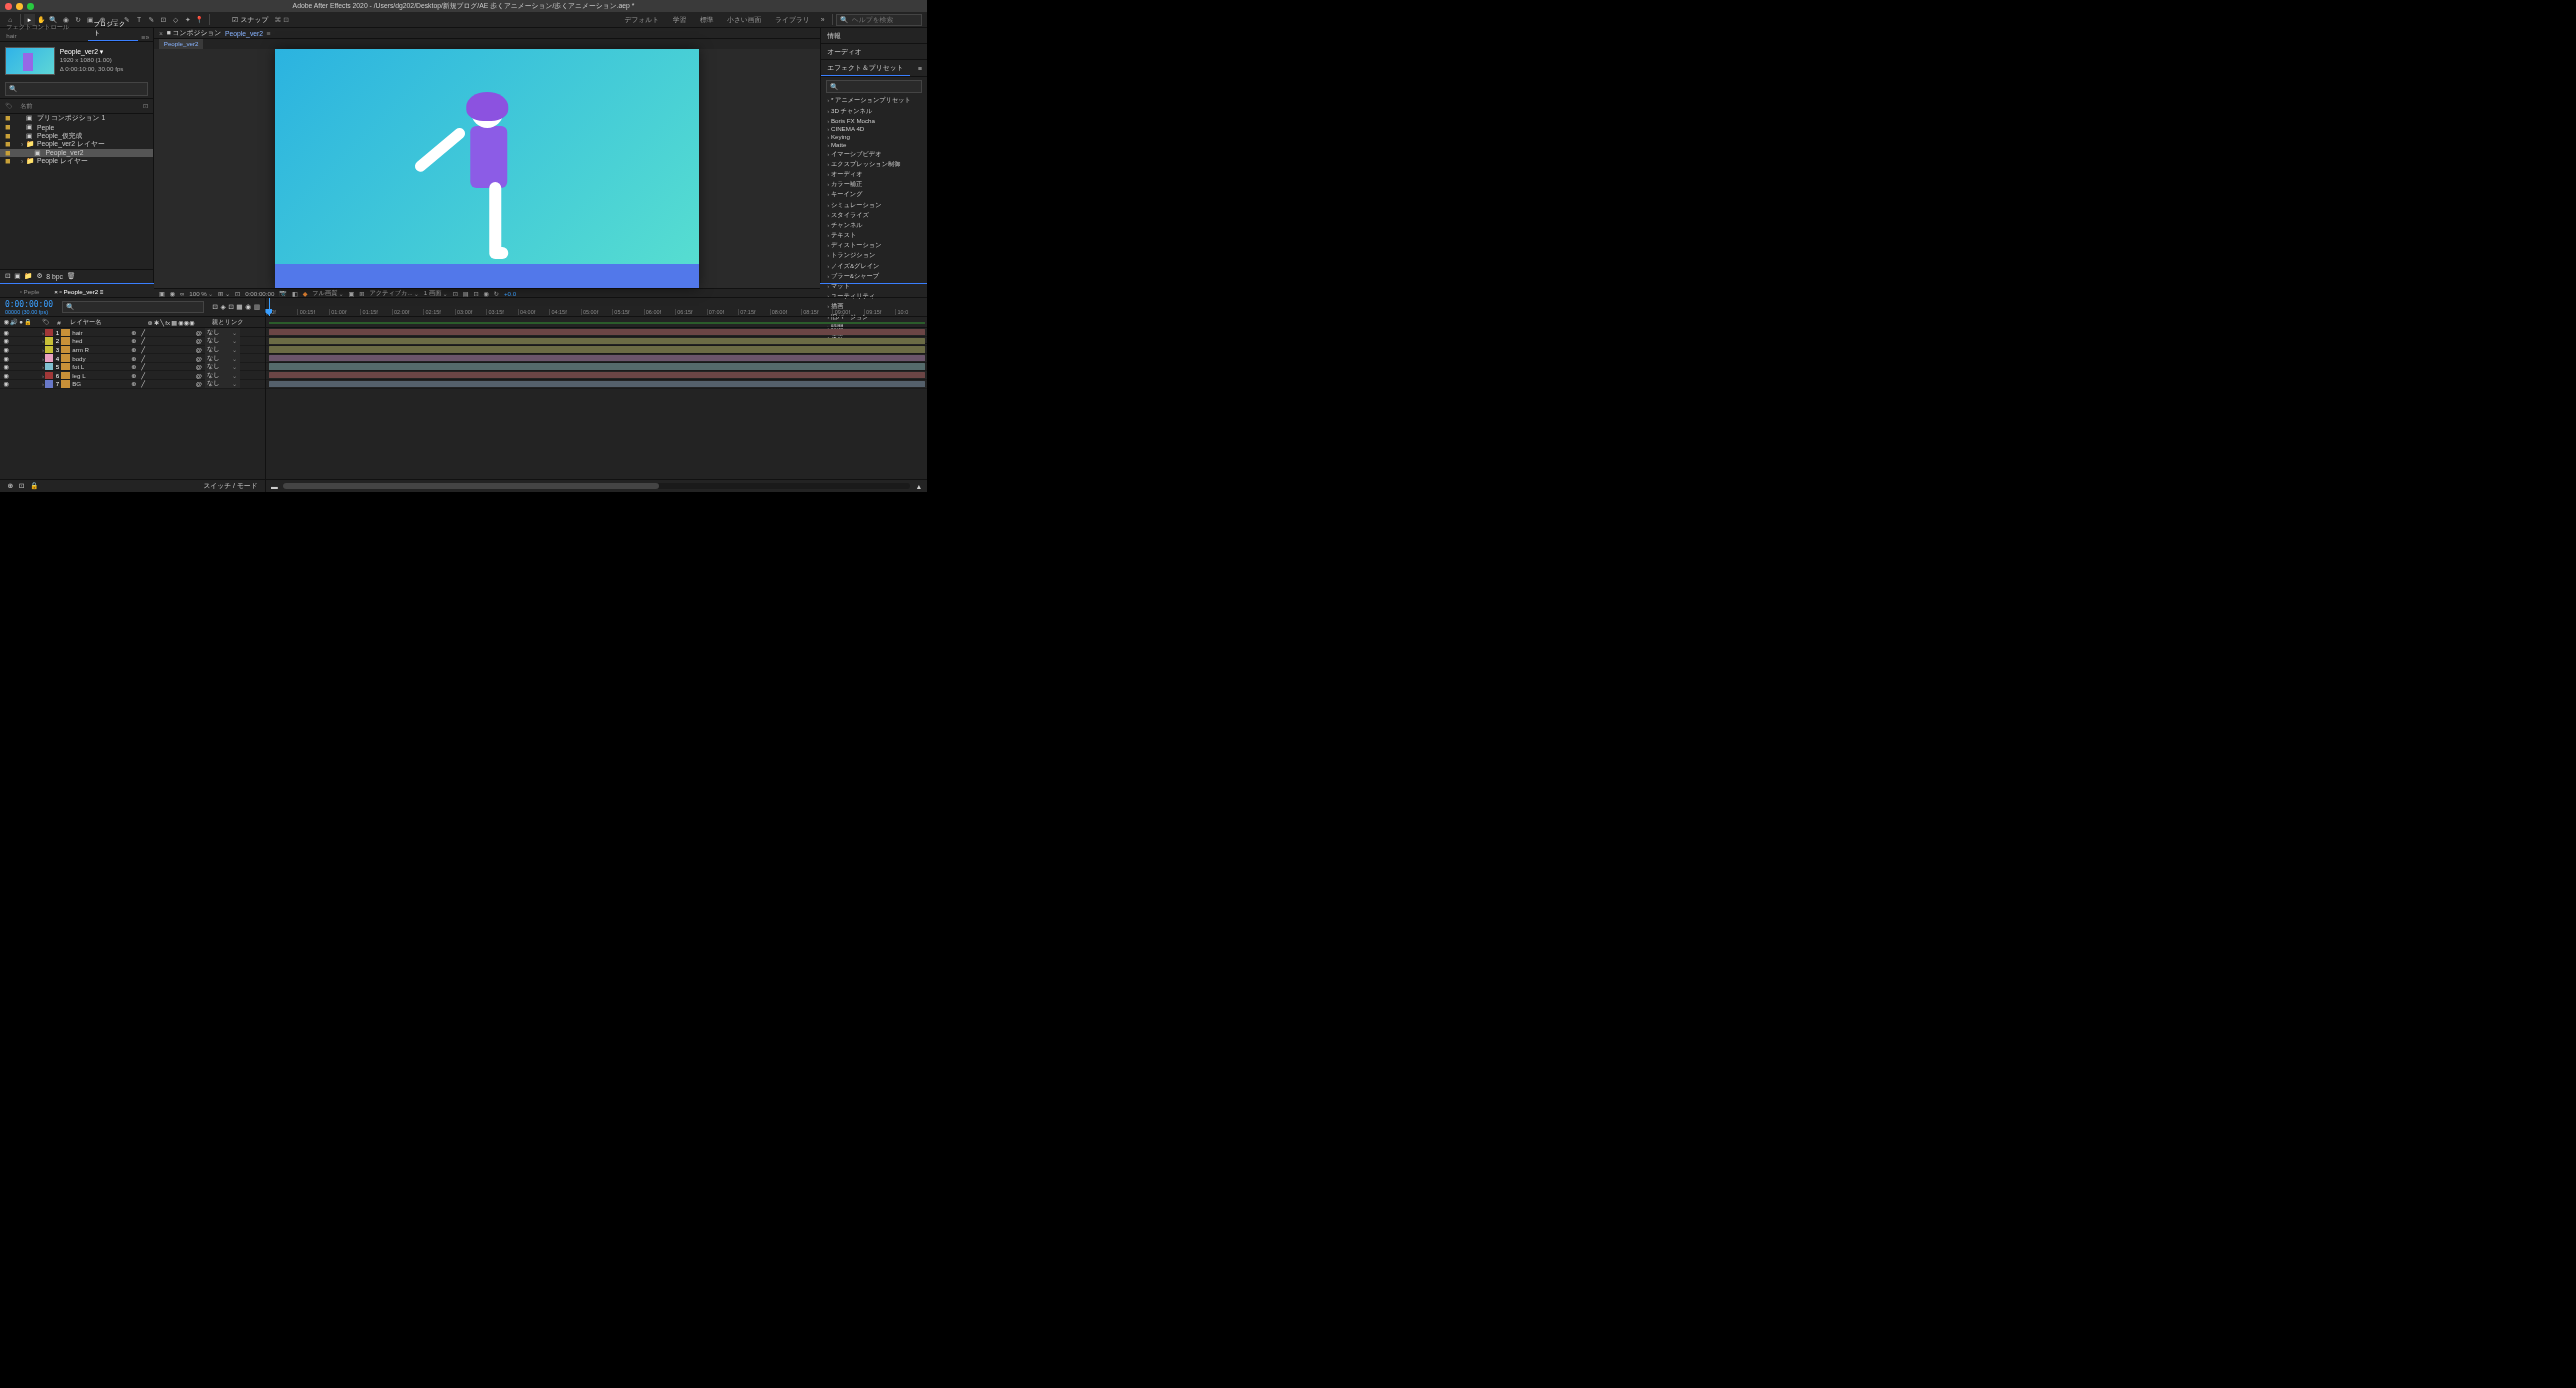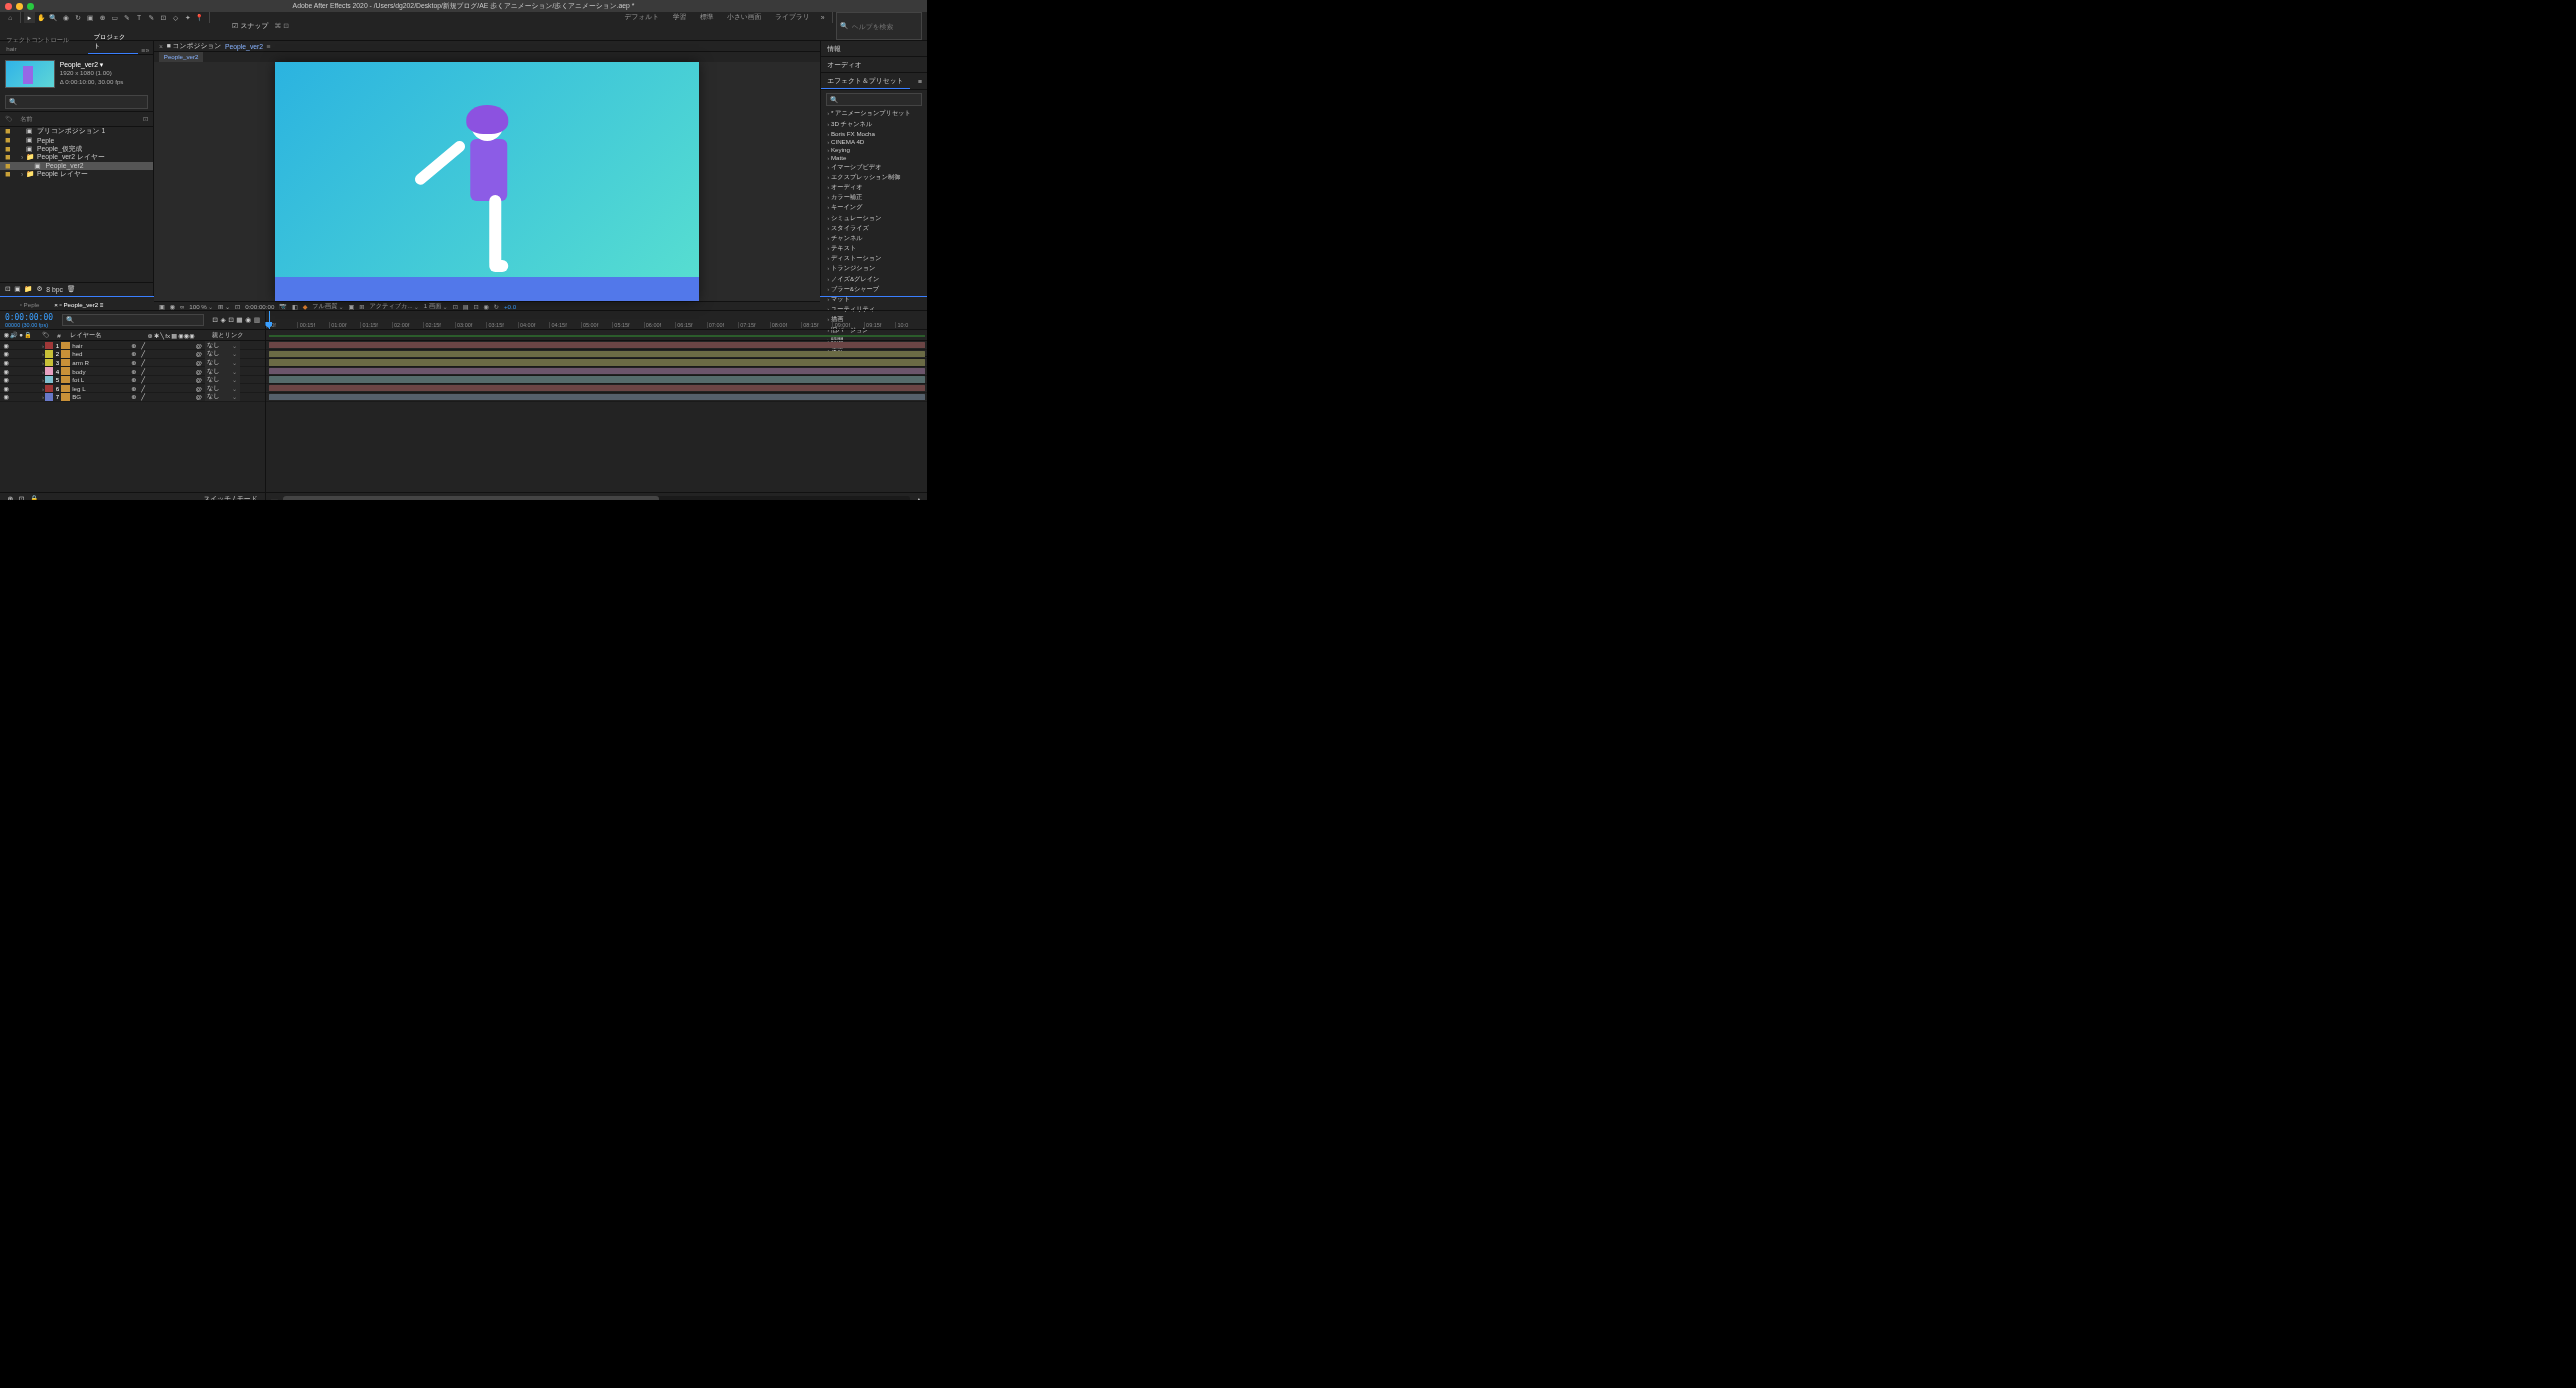--- a/index.html
+++ b/index.html
@@ -2,21 +2,21 @@
 <html style="font-size:9.8px"><head>
 <meta charset="utf-8">
 <style>
 * { margin: 0; padding: 0; box-sizing: border-box; font-family: -apple-system, "Hiragino Sans", sans-serif; }
 body { background: #000; color: #ccc; font-size: 6.8px; overflow: hidden; width: 927px; height: 500px; position: relative; }
 .titlebar { height: 12.3px; background: #3a3a3a; display: flex; align-items: center; padding: 0 4.9px; position: relative; }
 .win-btns { display: flex; gap: 4.3px; }
 .win-btn { width: 6.8px; height: 6.8px; border-radius: 50%; }
 .wb-close { background: #ff5f57; } .wb-min { background: #ffbd2e; } .wb-max { background: #28c940; }
 .title { position: absolute; left: 50%; transform: translateX(-50%); font-size: 6.8px; color: #ccc; }
-.toolbar { height: 29px; background: #232323; display: flex; padding: 0 4.9px; border-bottom: 0.6px solid #111; gap: 1.2px; }
+.toolbar { height: 16px; background: #232323; display: flex; align-items: center; padding: 0 4.9px; border-bottom: 0.6px solid #111; gap: 1.2px; }
 .tool-icon { width: 11px; height: 11px; display: flex; align-items: center; justify-content: center; color: #aaa; cursor: pointer; }
 .tool-icon.active { background: #333; color: #fff; }
 .tool-sep { width: 0.6px; height: 11px; background: #444; margin: 0 2.5px; }
 .spacer { flex: 1; }
 .workspace-item { padding: 0 6.2px; color: #999; cursor: pointer; }
 .search-box { display: flex; align-items: center; background: #2a2a2a; border: 0.6px solid #444; padding: 1.2px 3.7px; gap: 2.5px; width: 86px; }
 .search-box input { background: transparent; border: none; color: #ccc; font-size: 6.8px; width: 100%; outline: none; }
 .snap-check { display: flex; align-items: center; gap: 2.5px; margin-left: 18.5px; }
 .main-area { display: flex; height: 255px; }
 .left-panel { width: 154px; background: #232323; display: flex; flex-direction: column; border-right: 0.6px solid #111; }

